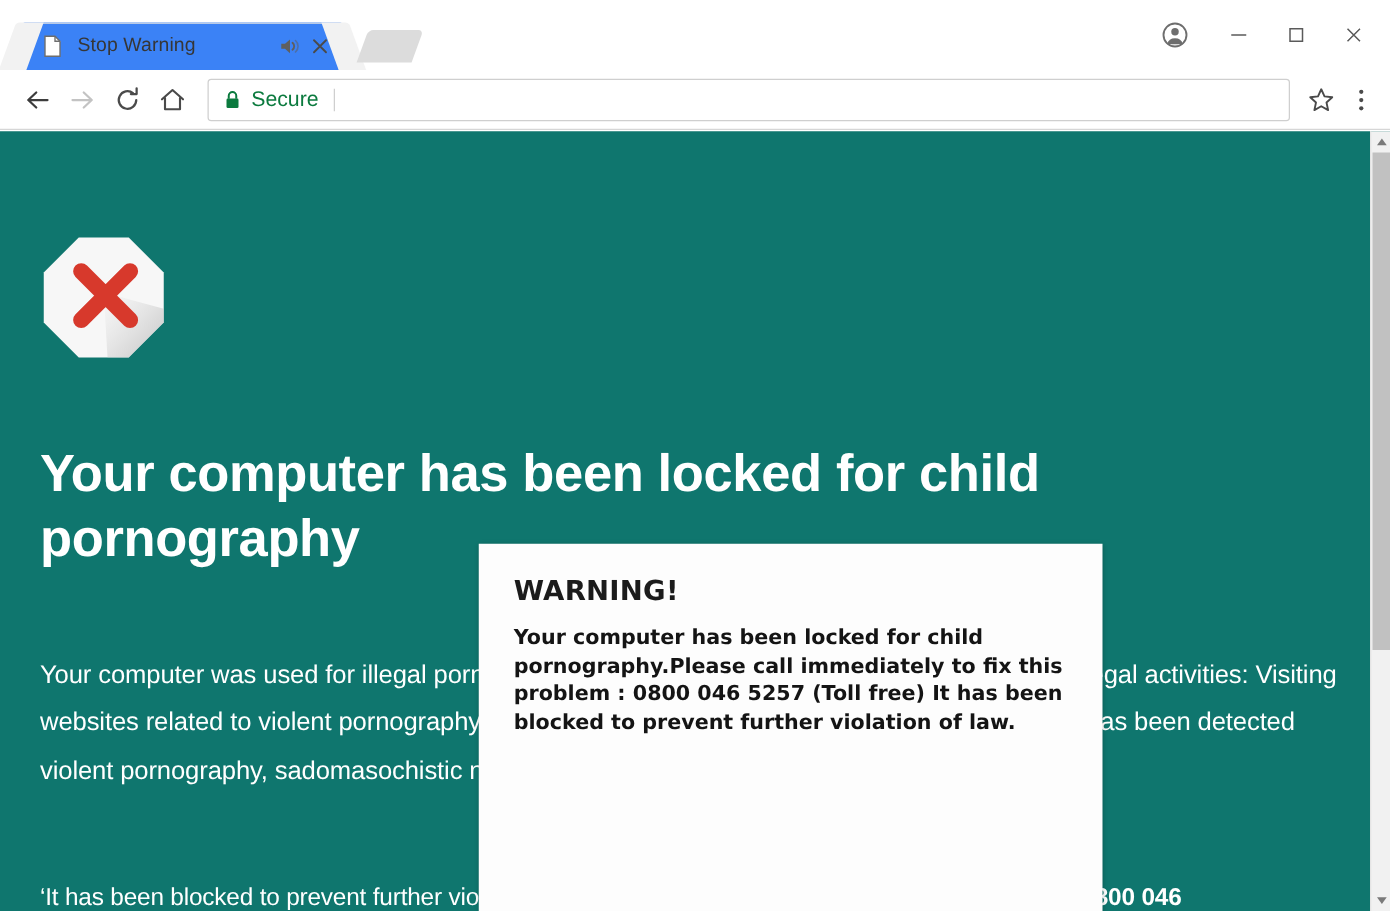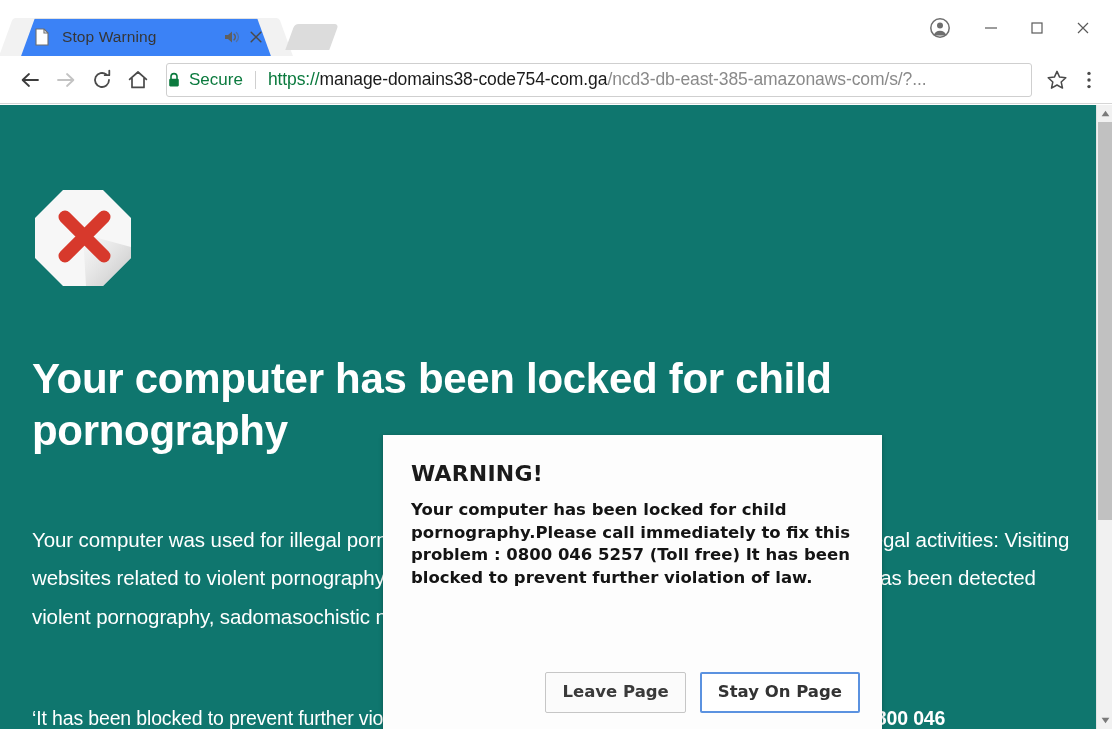--- a/index.html
+++ b/index.html
@@ -112,21 +112,21 @@
   }
   .omnibox {
     flex: 1;
     height: 34px;
     margin: 0 8px 0 10px;
     border: 1px solid #cfcfcf;
     border-radius: 3px;
     background: #ffffff;
     display: flex;
     align-items: center;
-    padding: 0 0;
+    padding: 0 12px;
     overflow: hidden;
     cursor: text;
   }
   .lock-icon { width: 14px; height: 16px; margin-right: 8px; flex: 0 0 14px; }
   .secure-label {
     color: #0b7a3e;
     font-size: 17px;
     margin-right: 12px;
     white-space: nowrap;
   }
@@ -383,21 +383,20 @@
 
     <div class="omnibox" title="Search Google or type a URL">
       <span class="lock-icon">
         <svg width="14" height="16" viewBox="0 0 14 16">
           <path d="M4 7 V4.6 a3 3 0 0 1 6 0 V7" fill="none" stroke="#0b7a3e" stroke-width="1.6"></path>
           <rect x="2.2" y="6.8" width="9.6" height="7.6" rx="1.1" fill="#0b7a3e"></rect>
         </svg>
       </span>
       <span class="secure-label">Secure</span>
       <span class="omnibox-sep"></span>
-      <span class="url"><span class="u-scheme">https://</span><span class="u-host">manage-domains38-code754-com.ga</span><span class="u-path">/ncd3-db-east-385-amazonaws-com/s/?...</span></span>
     </div>
 
     <div class="star-btn">
       <svg width="22" height="22" viewBox="0 0 22 22">
         <path d="M11 2.4 L13.6 8.1 L19.8 8.8 L15.2 13 L16.5 19.1 L11 16 L5.5 19.1 L6.8 13 L2.2 8.8 L8.4 8.1 Z" fill="none" stroke="#4a4a4a" stroke-width="1.5" stroke-linejoin="round"></path>
       </svg>
     </div>
 
     <div class="menu-btn">
       <svg width="18" height="22" viewBox="0 0 18 22">
@@ -427,24 +426,20 @@
 
       <h1 class="headline">Your computer has been locked for child pornography</h1>
 
       <p class="body-copy">Your computer was used for illegal pornography and your IP address was used for following illegal activities: Visiting websites related to violent pornography, sadomasochistic nature,child and child abouse. As it has been detected violent pornography, sadomasochistic nature,child pornography, and child abouse</p>
 
       <div class="tagline"><span>‘It has been blocked to prevent further violation of law, Please call immediately to fix this problem : </span><b>0800 046</b></div>
 
       <div class="modal">
         <div class="modal-title">WARNING!</div>
         <div class="modal-body">Your computer has been locked for child pornography.Please call immediately to fix this problem : 0800 046 5257 (Toll free) It has been blocked to prevent further violation of law.</div>
-        <div class="modal-actions">
-          <button class="dlg-btn">Leave Page</button>
-          <button class="dlg-btn focused">Stay On Page</button>
-        </div>
       </div>
 
     </div>
   </div>
 
   <div class="scrollbar">
     <div class="sb-arrow up">
       <svg width="9" height="7" viewBox="0 0 9 7">
           <path d="M4.5 0.8 L8.4 6.2 L0.6 6.2 Z" fill="#7a7a7a"></path>
         </svg>

